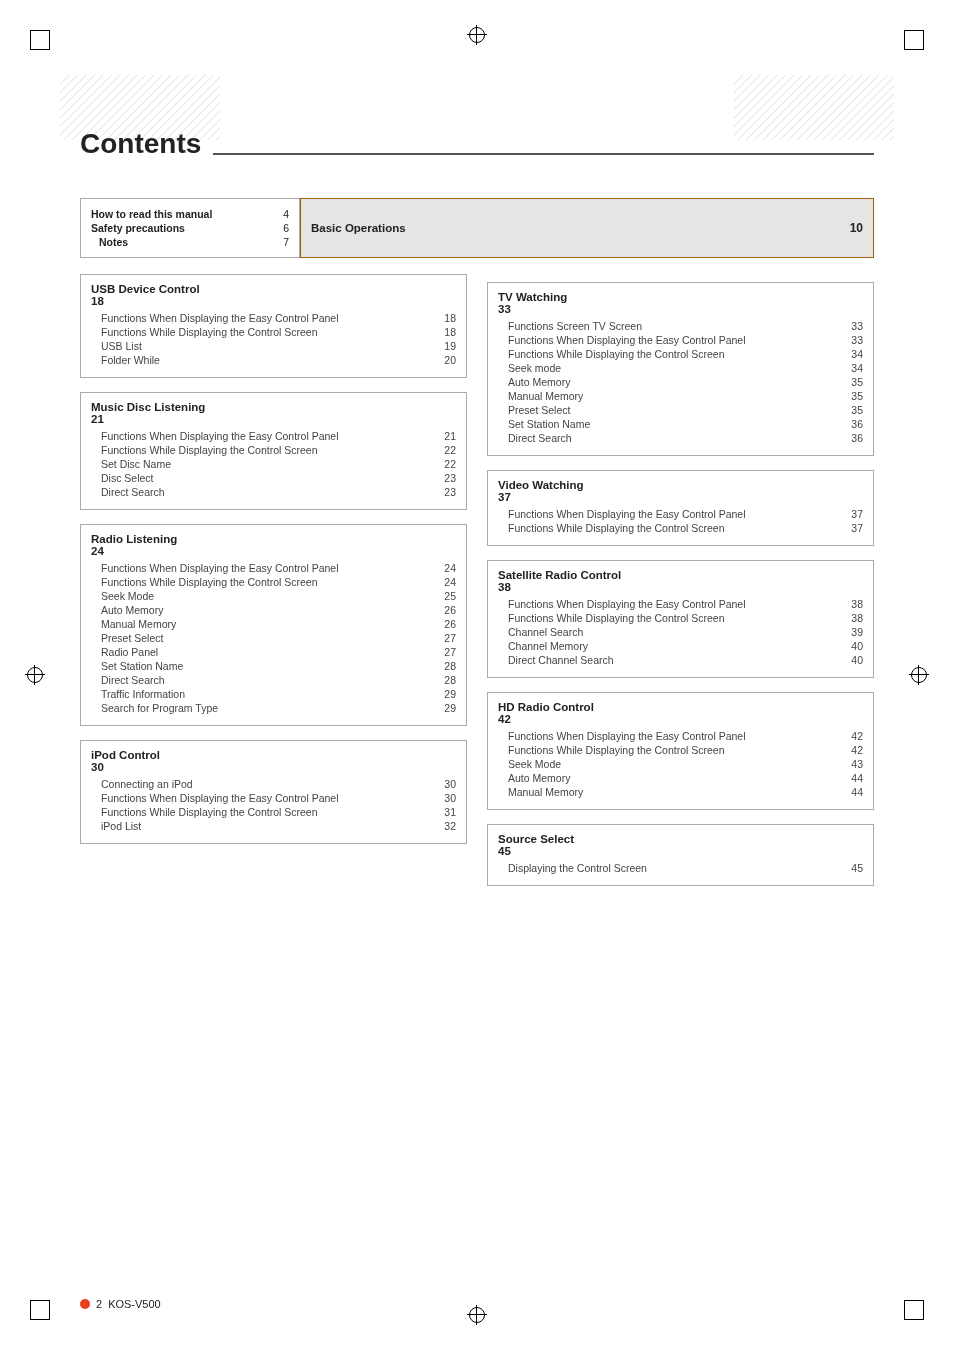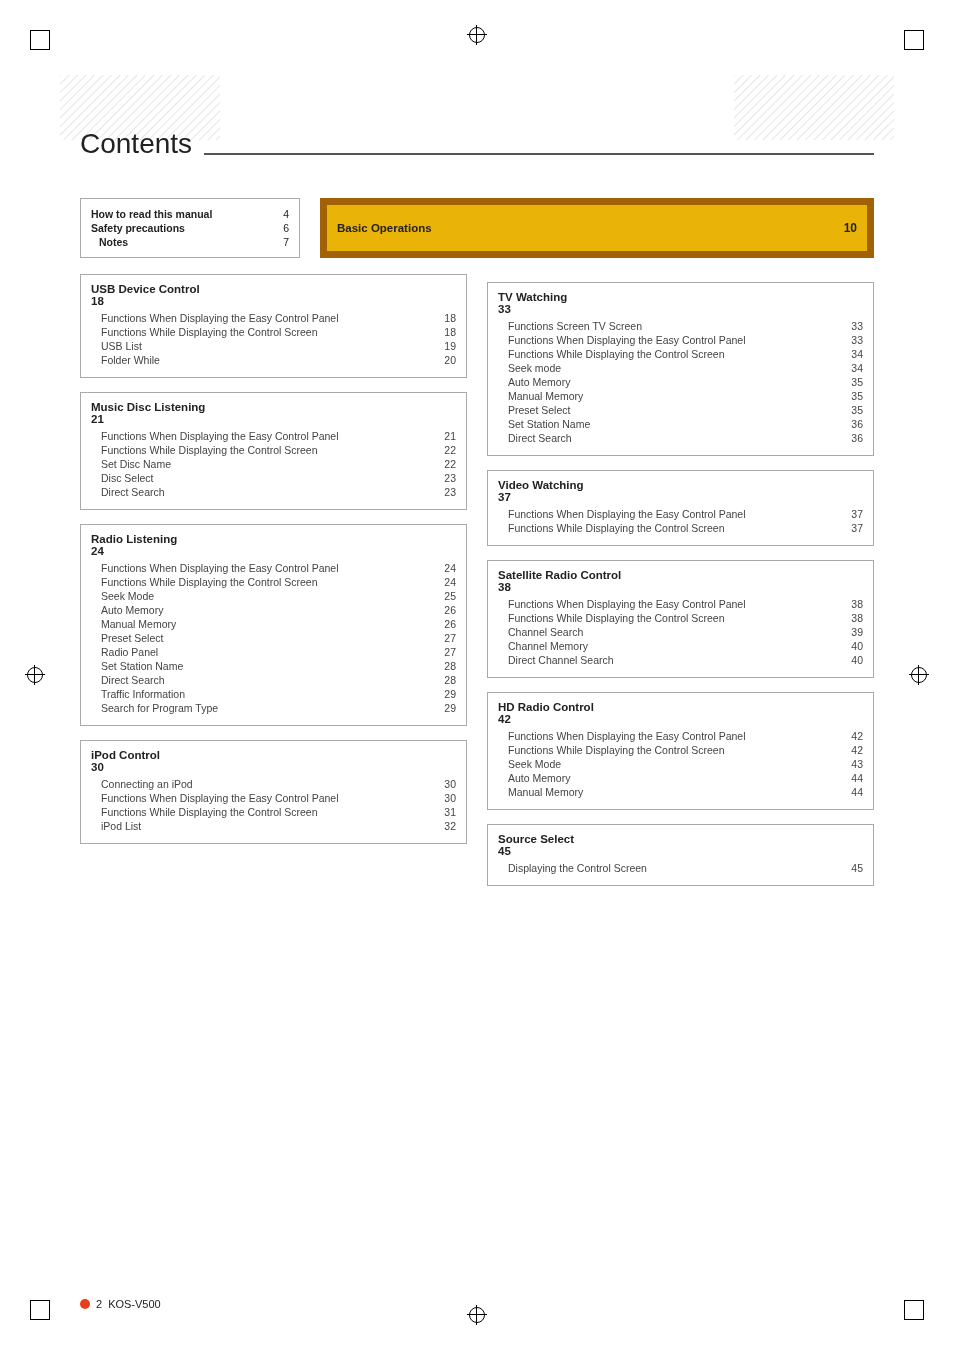--- a/index.html
+++ b/index.html
@@ -67,35 +67,34 @@
 
     .section-row-num {
       min-width: 25px;
       text-align: right;
       color: #444;
     }
 
     
     .top-section {
       display: flex;
-      gap: 20px;
       margin-bottom: 16px;
       margin-top: 8px;
     }
 
     .top-left-box {
       border: 1px solid #aaa;
       padding: 8px 10px;
       width: 220px;
     }
 
     .top-right-box {
-      border: 7px solid #a16207;
+      border: 1px solid #a16207;
       padding: 8px 10px;
-      background: #eab308;
+      background: #e5e5e5;
       flex: 1;
       display: flex;
       justify-content: space-between;
       align-items: center;
     }
 
     .top-right-title {
       font-weight: bold;
       font-size: 11.5px;
     }
@@ -231,21 +230,21 @@
       <defs>
         <pattern id="hatch2" width="6" height="6" patternTransform="rotate(45)" patternUnits="userSpaceOnUse">
           <line x1="0" y1="0" x2="0" y2="6" stroke="#555" stroke-width="1"></line>
         </pattern>
       </defs>
       <rect width="160" height="65" fill="url(#hatch2)"></rect>
     </svg>
   </div>
 
   <div style="position:absolute; left:80px; top:128px; display:flex; align-items:flex-end; right:80px;">
-    <span style="font-size:28px; font-weight:normal; color:#222; margin-right:12px;">Contents</span>
+    <span style="font-size:28px; font-weight:bold; color:#222; margin-right:12px;">Contents</span>
     <div style="flex:1; height:2px; background:#555; margin-bottom:5px;"></div>
   </div>
 </div>
 
 <div class="main-content">
 
   <div class="top-section">
     <div class="top-left-box">
       <div class="section-row">
         <span class="section-row-label" style="padding-left:0; font-weight:bold; color:#222;">How to read this manual</span>

